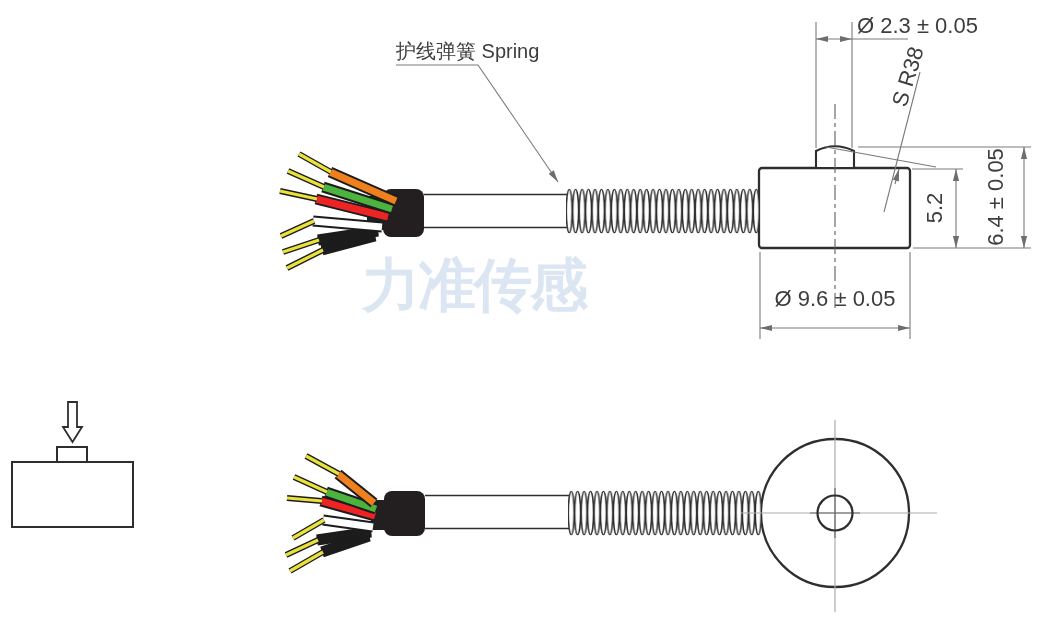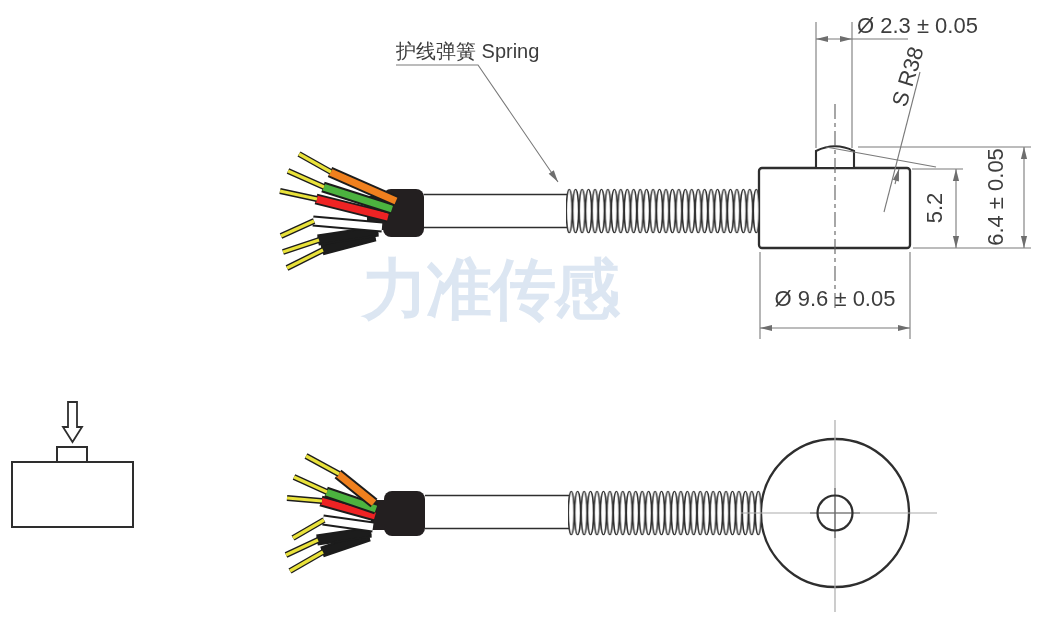--- a/index.html
+++ b/index.html
@@ -1,18 +1,18 @@
 <!DOCTYPE html>
 <html><head>
 <meta charset="utf-8">
 <style>
   html,body{margin:0;padding:0;background:#ffffff;}
   #stage{position:relative;width:1040px;height:624px;background:#fff;overflow:hidden;
          font-family:"Liberation Sans",sans-serif;}
-  #watermark{position:absolute;left:362px;top:256px;font-size:66px;font-weight:bold;
+  #watermark{position:absolute;left:362px;top:256px;font-size:58px;font-weight:bold;
              letter-spacing:-2px;line-height:1;color:#dce6f2;z-index:0;user-select:none;}
   #drawing{position:absolute;left:0;top:0;z-index:1;}
   text{fill:#3d3d3d;font-family:"Liberation Sans",sans-serif;}
 </style>
 </head>
 <body>
 
 <div id="stage">
 
   <div id="watermark" style="color: rgb(220, 230, 242);">力准传感</div>

